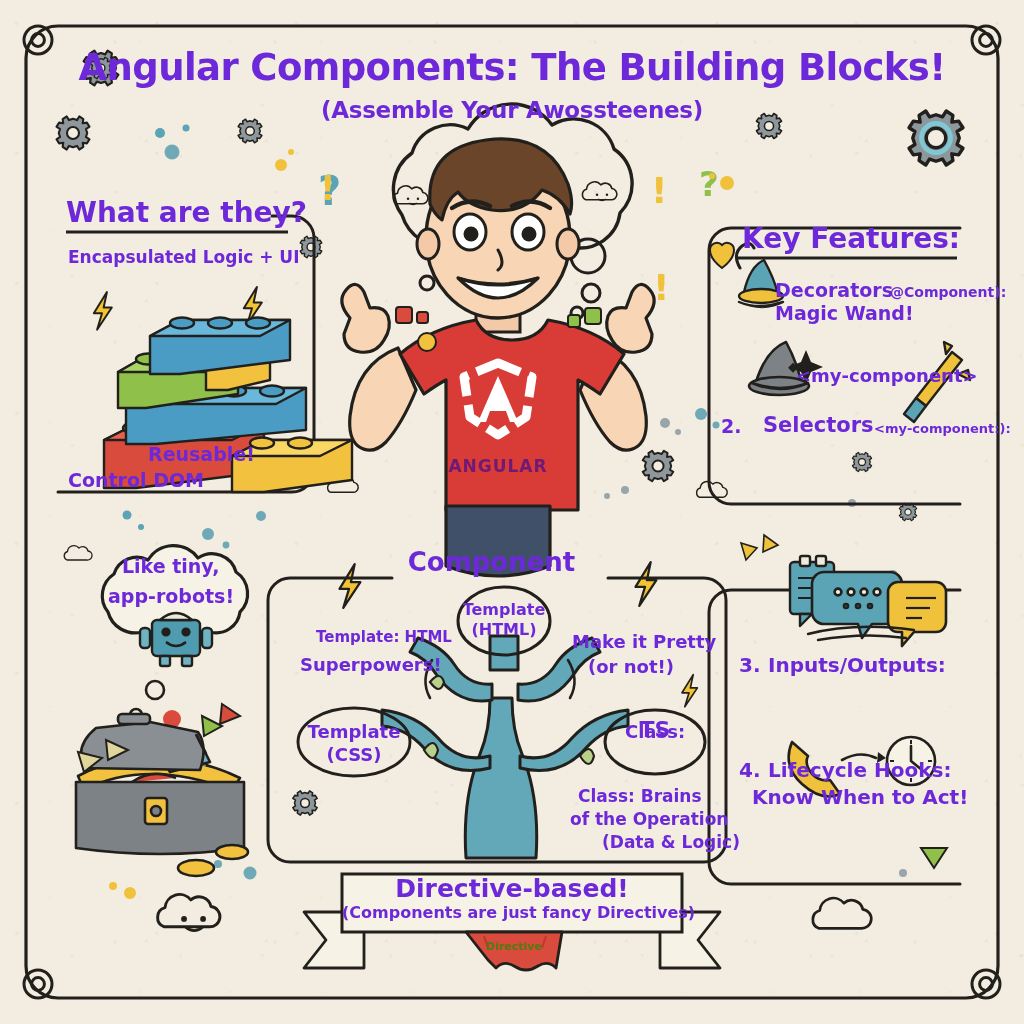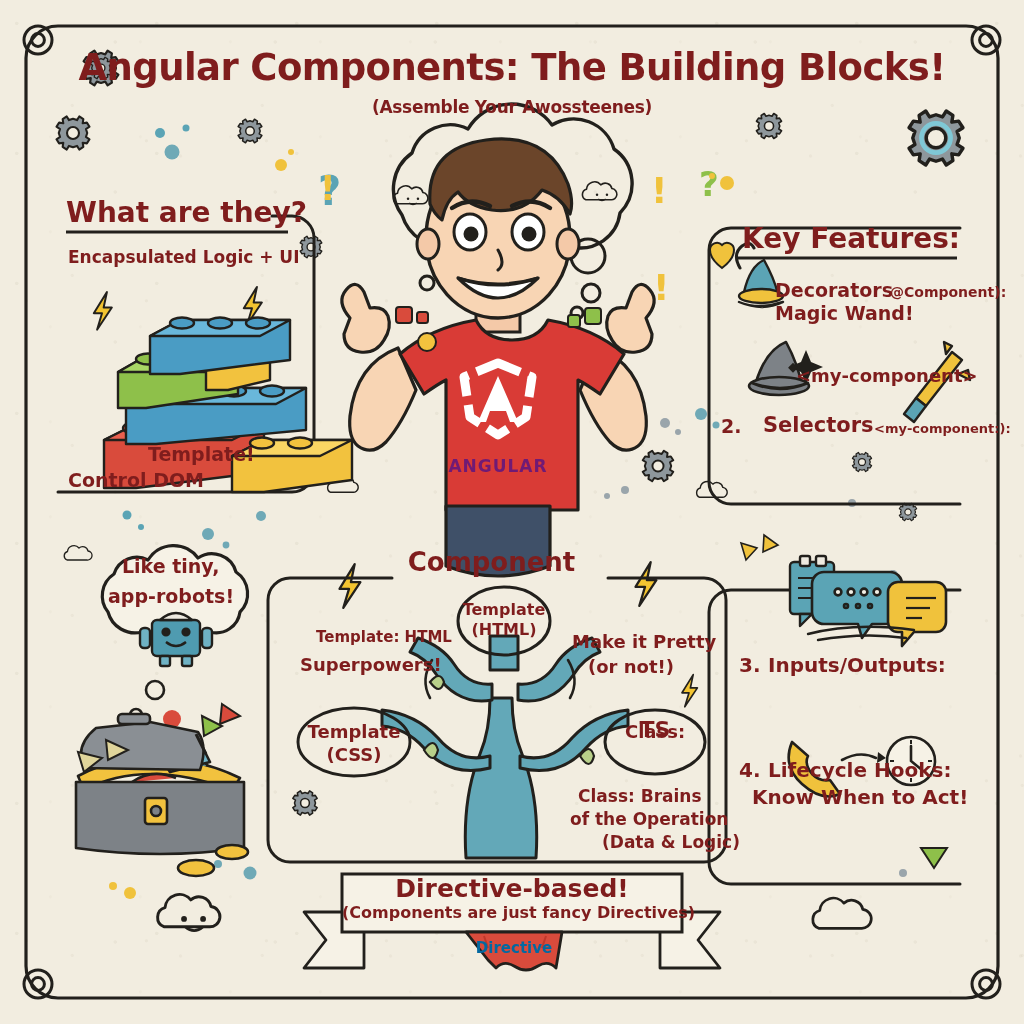--- a/index.html
+++ b/index.html
@@ -19,31 +19,31 @@
       radial-gradient(circle at 72% 28%, rgba(150,140,110,.08) 0 1.4px, transparent 2px),
       radial-gradient(circle at 86% 78%, rgba(150,140,110,.07) 0 1.3px, transparent 2px),
       radial-gradient(circle at 22% 88%, rgba(150,140,110,.08) 0 1.2px, transparent 2px),
       radial-gradient(circle at 56% 44%, rgba(160,150,120,.05) 0 1px, transparent 2px);
     background-size:140px 130px,190px 170px,160px 150px,210px 200px,120px 160px,90px 95px;
     pointer-events:none;
   }
   .layer{position:absolute;inset:0;}
   svg.full{position:absolute;left:0;top:0;width:1024px;height:1024px;overflow:visible;}
 
-  .txt{position:absolute;color:#7f1d1d;line-height:1.06;white-space:pre;}
+  .txt{position:absolute;color:#6d28d9;line-height:1.06;white-space:pre;}
   .hand{font-family:"DejaVu Sans", sans-serif;font-weight:bold;}
 
   #title{
     left:0;top:48px;width:1024px;text-align:center;
     font-size:37px;font-weight:bold;letter-spacing:-.6px;
     font-family:"DejaVu Sans", sans-serif;
   }
   #subtitle{
     left:0;top:98px;width:1024px;text-align:center;
-    font-size:17px;font-weight:bold;letter-spacing:-.3px;
+    font-size:23px;font-weight:bold;letter-spacing:-.3px;
   }
   .sect-head{font-size:28px;font-weight:bold;}
   .body-t{font-size:19px;font-weight:bold;}
   .oval-t{font-size:18px;font-weight:bold;text-align:center;}
 </style>
 </head>
 <body>
 
 <div class="paper-grain"></div>
 
@@ -524,21 +524,21 @@
   </g>
 </svg>
 
 <div class="layer">
 
   <div class="txt hand" id="title">Angular Components: The Building Blocks!</div>
   <div class="txt hand" id="subtitle">(Assemble Your Awossteenes)</div>
 
   <div class="txt hand sect-head" style="left:66px;top:198px;">What are they?</div>
   <div class="txt hand body-t" style="left:68px;top:248px;font-size:17px;">Encapsulated Logic + UI</div>
-  <div class="txt hand body-t" style="left:148px;top:444px;font-size:19px;">Template!</div>
+  <div class="txt hand body-t" style="left:148px;top:444px;font-size:19px;">Reusable!</div>
   <div class="txt hand body-t" style="left:68px;top:470px;font-size:19px;">Control DOM</div>
 
   <div class="txt hand sect-head" style="left:742px;top:224px;">Key Features:</div>
 
   <div class="txt hand" style="left:775px;top:280px;font-size:19px;font-weight:bold;">Decorators</div>
   <div class="txt hand" style="left:890px;top:285px;font-size:14px;font-weight:bold;">@Component):</div>
   <div class="txt hand" style="left:775px;top:303px;font-size:19px;font-weight:bold;">Magic Wand!</div>
 
   <div class="txt hand" style="left:796px;top:366px;font-size:18px;font-weight:bold;">&lt;my-component&gt;</div>
 
@@ -572,16 +572,16 @@
 
   <div class="txt hand" style="left:572px;top:632px;font-size:18px;font-weight:bold;">Make it Pretty</div>
   <div class="txt hand" style="left:588px;top:657px;font-size:18px;font-weight:bold;">(or not!)</div>
 
   <div class="txt hand" style="left:578px;top:787px;font-size:17px;font-weight:bold;">Class: Brains</div>
   <div class="txt hand" style="left:570px;top:810px;font-size:17px;font-weight:bold;">of the Operation</div>
   <div class="txt hand" style="left:582px;top:833px;font-size:17px;font-weight:bold;margin-left:20px;">(Data &amp; Logic)</div>
 
   <div class="txt hand" style="left:342px;top:905px;width:340px;text-align:center;font-size:16px;font-weight:bold;">(Components are just fancy Directives)</div>
   <div class="txt hand" style="left:342px;top:876px;width:340px;text-align:center;font-size:25px;font-weight:bold;">Directive-based!</div>
-  <div class="txt hand" style="left:466px;top:941px;width:96px;text-align:center;font-size:15px;font-weight:bold;color:#0369a1;">Directive</div>
+  <div class="txt hand" style="left:466px;top:941px;width:96px;text-align:center;font-size:11px;font-weight:bold;color:#4d7c0f;">Directive</div>
 
   <div class="txt hand" style="left:440px;top:457px;width:116px;text-align:center;font-size:17px;font-weight:bold;color:#701a75;letter-spacing:1px;">ANGULAR</div>
 </div>
 
 </body></html>

